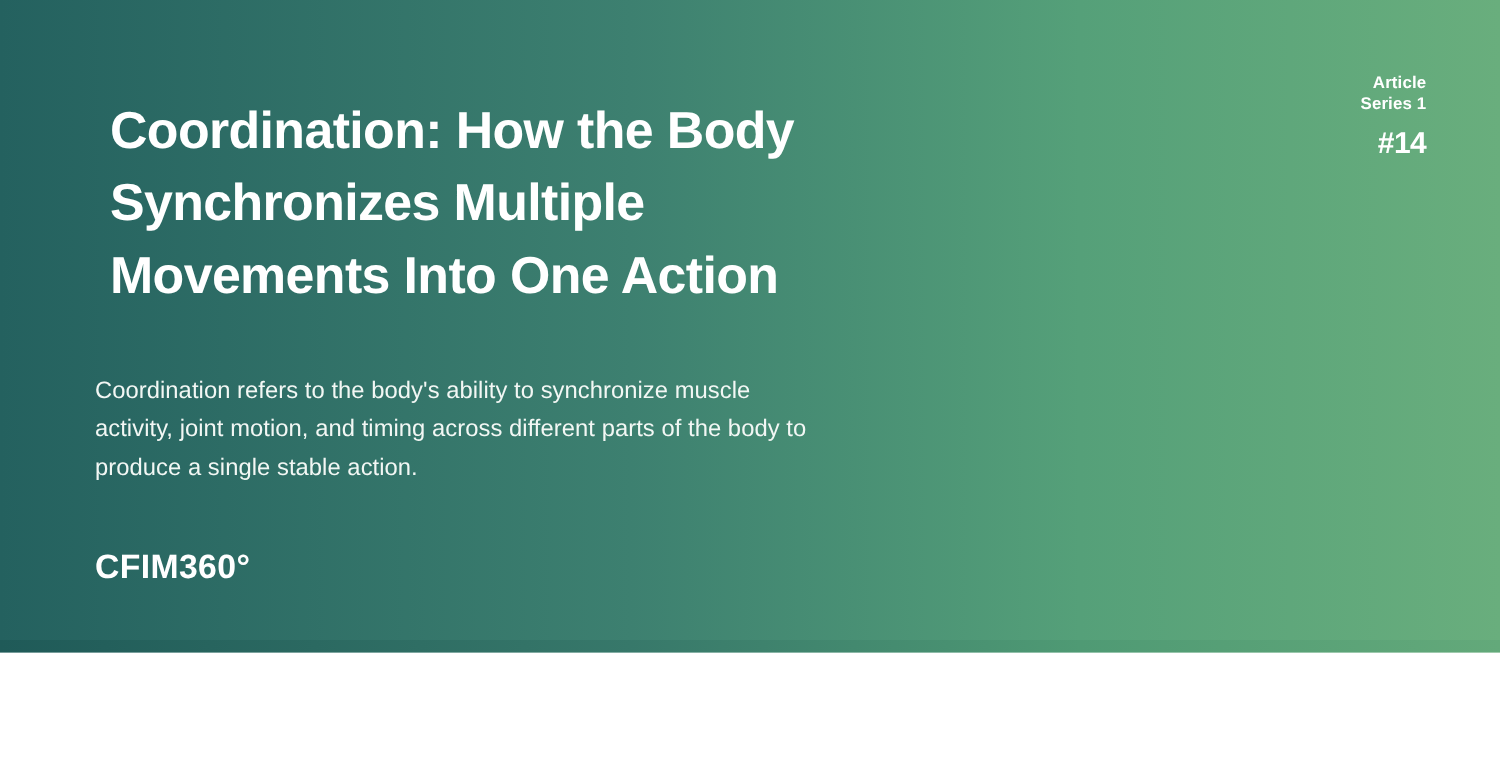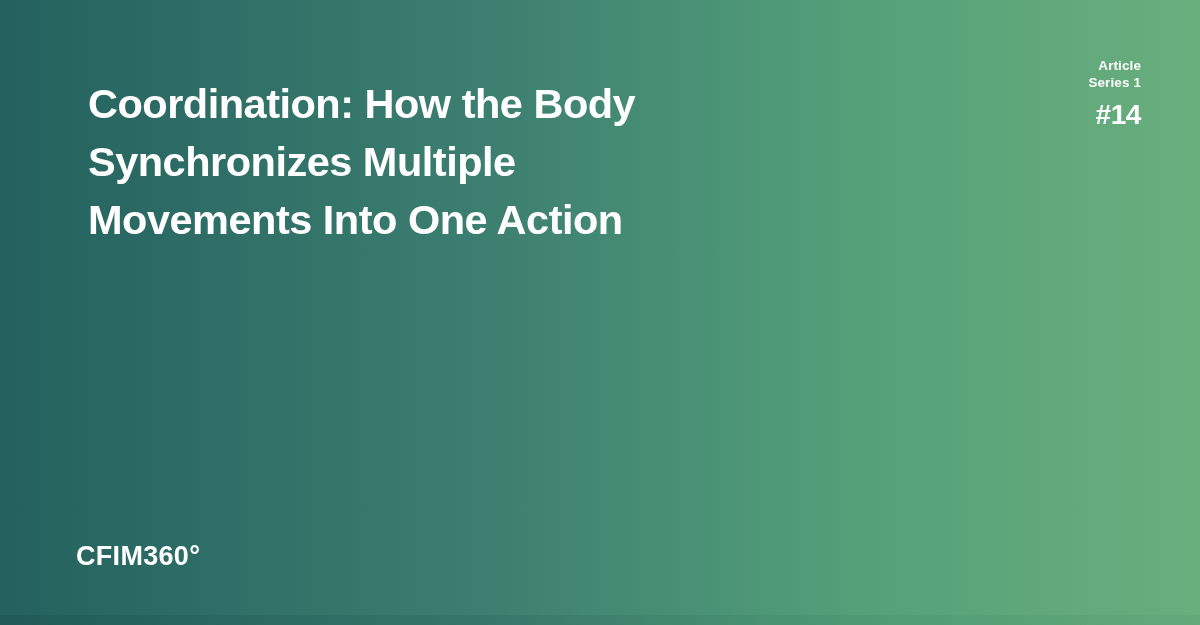--- a/index.html
+++ b/index.html
@@ -11,21 +11,21 @@
     width: 1200px;
     height: 625px;
     overflow: hidden;
     font-family: "Liberation Sans", sans-serif;
     -webkit-font-smoothing: antialiased;
   }
 
   .card {
     position: relative;
     width: 1200px;
-    height: 625px;
+    height: 522px;
     box-sizing: border-box;
     background: linear-gradient(90deg, #24615f 0%, #3d8070 42%, #55a079 72%, #69ae7d 100%);
     overflow: hidden;
   }
 
   
   .series-badge {
     position: absolute;
     top: 57px;
     right: 59px;
@@ -37,21 +37,21 @@
     font-size: 13.5px;
     font-weight: 700;
     letter-spacing: 0.1px;
     color: #ffffff;
     line-height: 17px;
     white-space: pre-line;
   }
   .series-number {
     display: block;
     margin-top: 9px;
-    font-size: 28px;
+    font-size: 24px;
     font-weight: 700;
     letter-spacing: -0.4px;
     color: #ffffff;
     line-height: 30px;
   }
 
   
   .content {
     position: absolute;
     left: 76px;
@@ -117,20 +117,21 @@
 <div class="card">
 
   <div class="series-badge">
     <span class="series-label">Article
 Series 1</span>
     <span class="series-number">#14</span>
   </div>
 
   <div class="content">
     <h1 class="headline">Coordination: How the Body Synchronizes Multiple Movements Into One Action</h1>
+    <p class="subtitle">Coordination refers to the body's ability to synchronize muscle activity, joint motion, and timing across different parts of the body to produce a single stable action.</p>
   </div>
 
   <div class="brand-logo">CFIM360°</div>
 
 
   <div class="accent-bar"></div>
 
 </div>
 
 </body></html>

